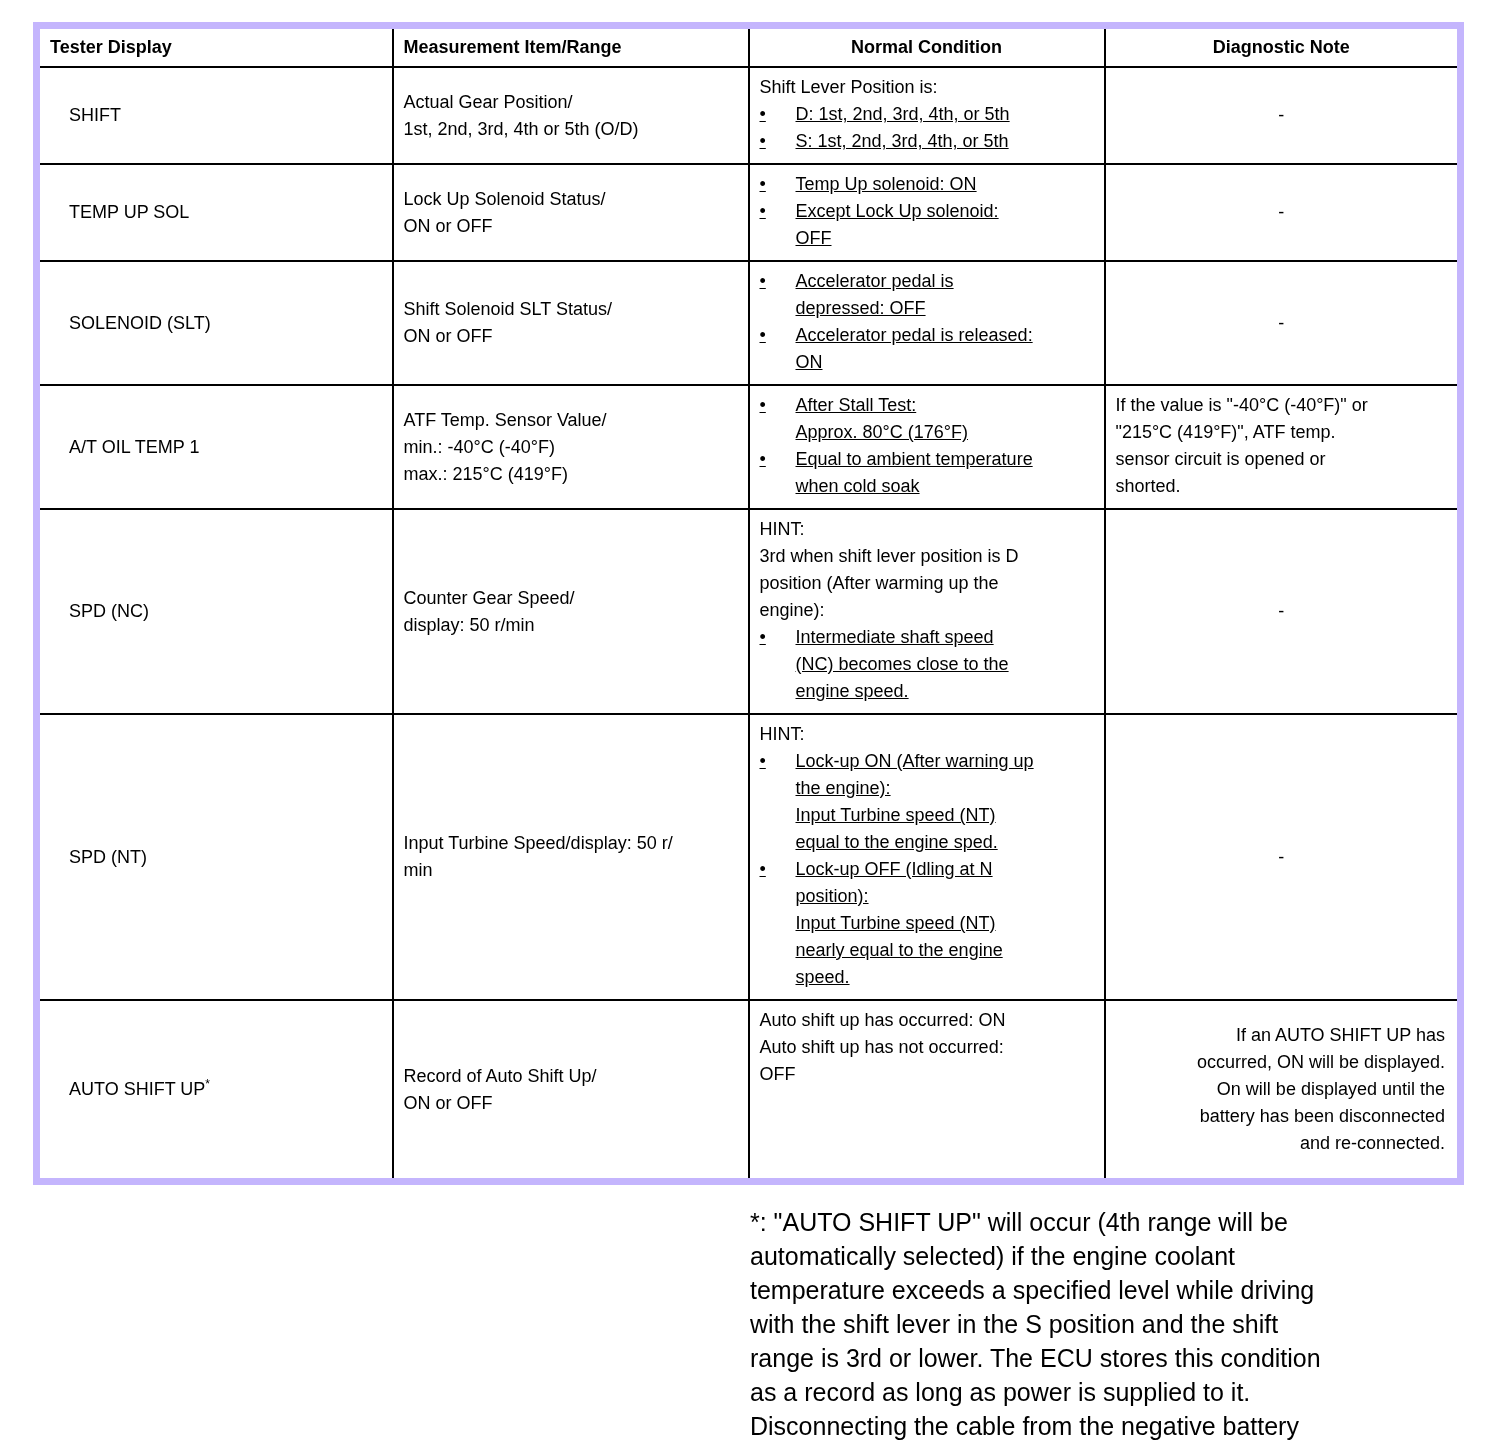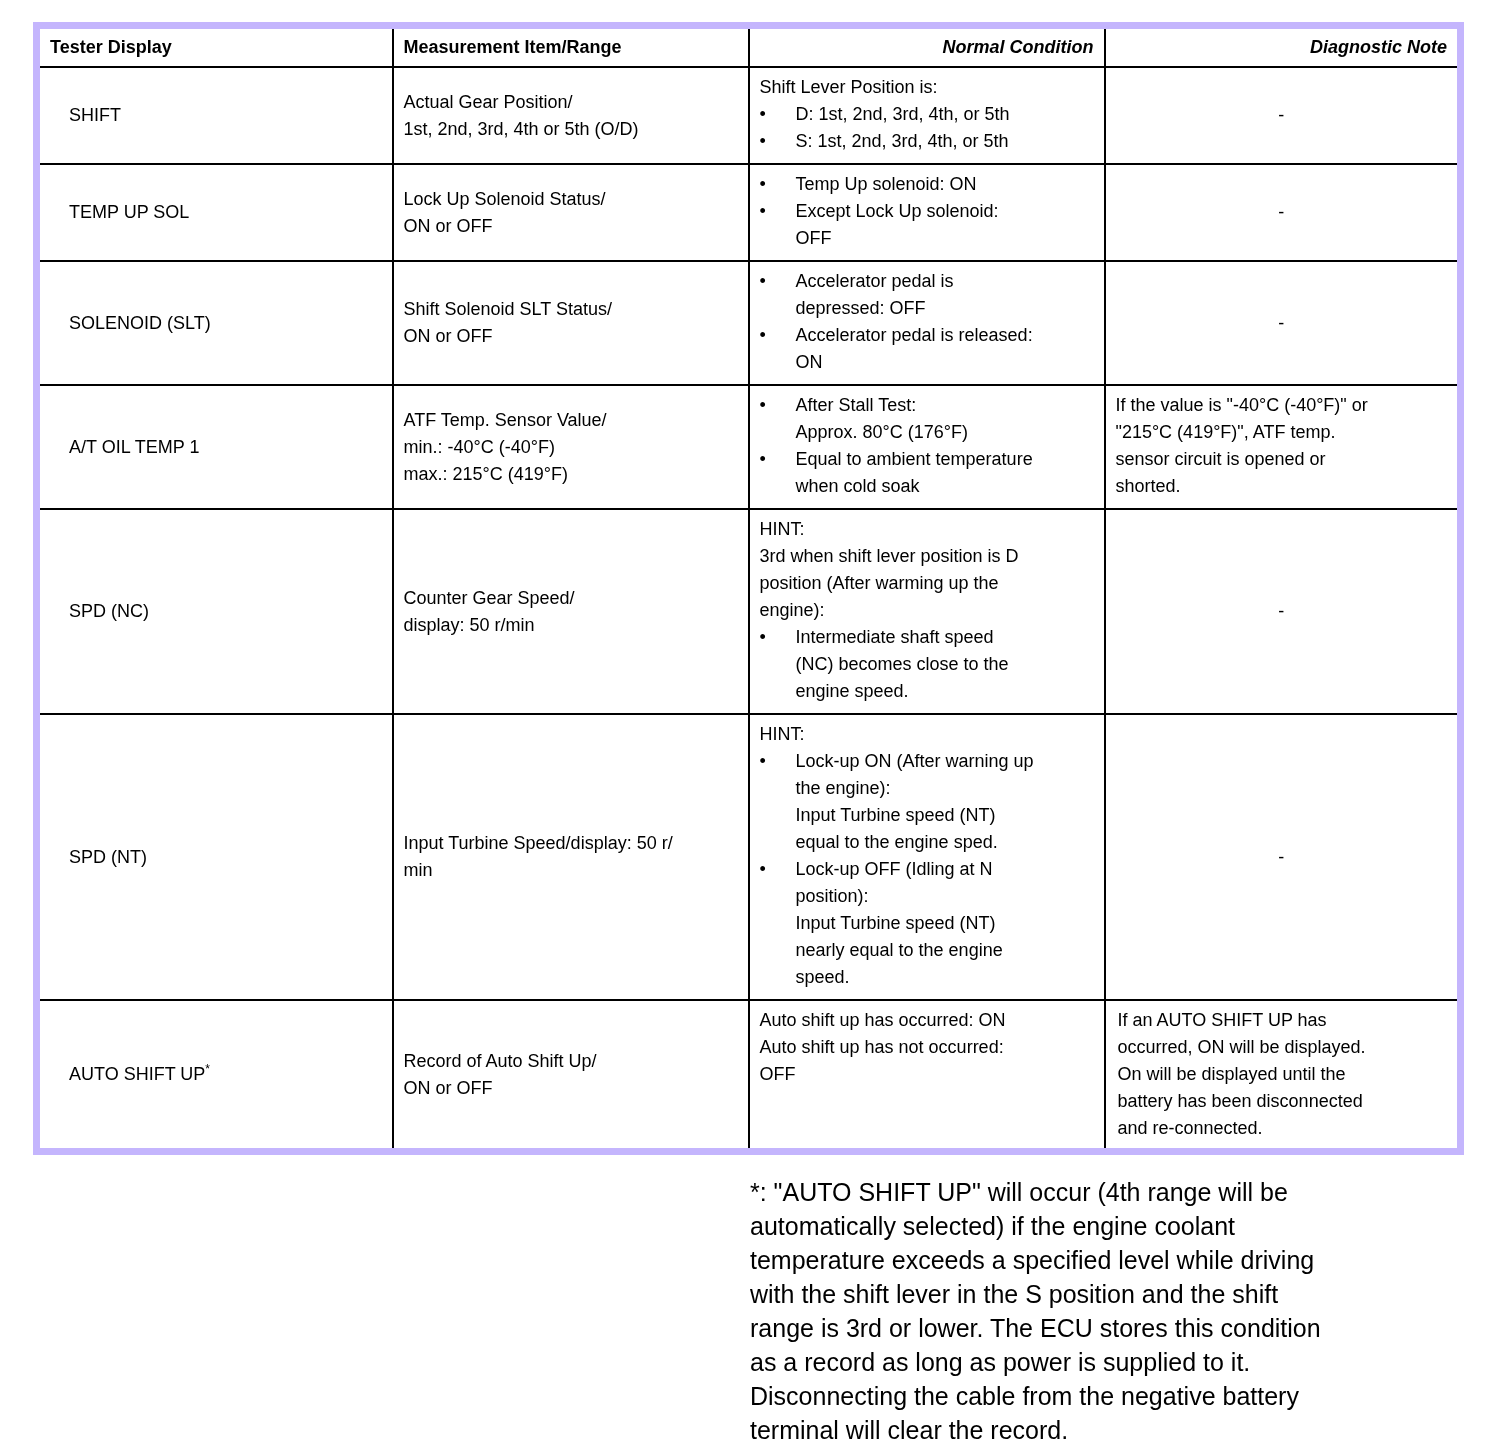--- a/index.html
+++ b/index.html
@@ -22,41 +22,41 @@
     font-size: 18px;
     line-height: 1.5;
     vertical-align: middle;
   }
   th {
     font-weight: bold;
     text-align: left;
     padding: 5px 10px;
     height: 34px;
   }
-  th.center { text-align: right; font-style: italic; }
+  th.center { text-align: center; }
   td { padding: 8px 10px; }
   td.c1 { padding-left: 29px; }
   td.c2 { white-space: pre-line; }
   td.c3 { vertical-align: top; padding: 6px 8px 8px 10px; border-radius: 6px; }
   .intro { white-space: pre-line; }
-  .bullet { display: flex; }
+  .bullet { display: flex; text-decoration: underline; }
   .bullet .mark { flex: 0 0 36px; width: 36px; }
   .bullet .mark::before { content: "\2022"; }
   .bullet .btext { flex: 1; white-space: pre-line; }
   td.note-dash { text-align: center; }
   td.note-text {
     vertical-align: top;
     white-space: pre-line;
     padding: 6px 10px;
   }
   td.note-center {
     vertical-align: top;
-    text-align: left;
+    text-align: right;
     white-space: pre-line;
-    padding: 6px 12px;
+    padding: 21px 12px;
   }
   sup.marker { font-size: 12px; vertical-align: super; line-height: 0; }
 
   .footnote {
     margin: 20px 0 0 717px;
     width: 690px;
     font-size: 25px;
     line-height: 1.36;
     white-space: pre-line;
   }

